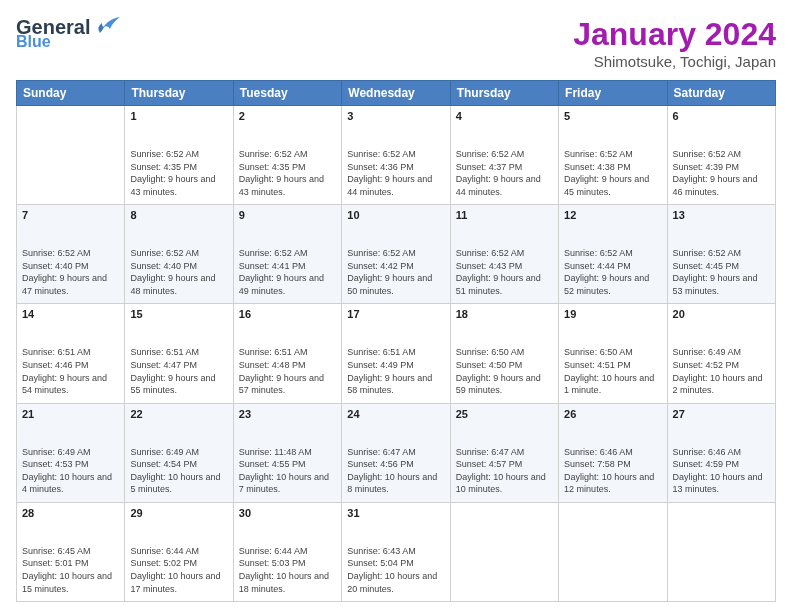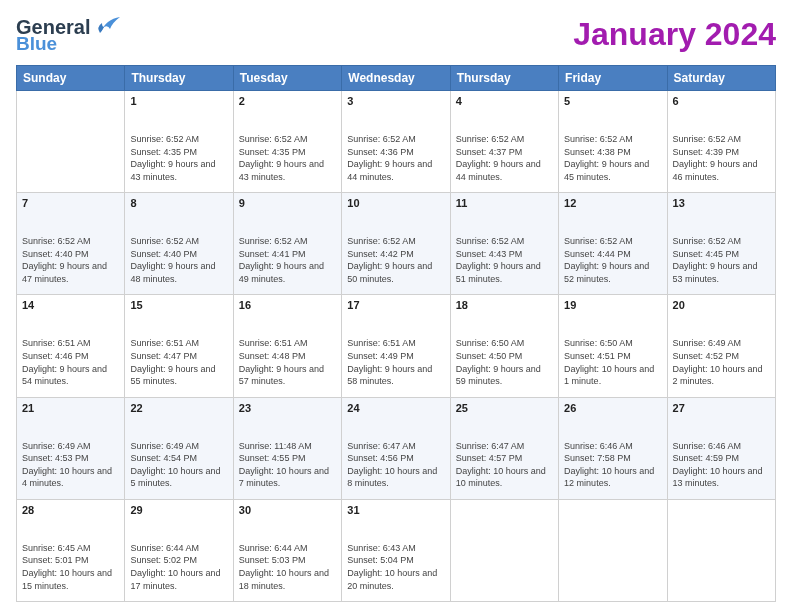--- a/index.html
+++ b/index.html
@@ -95,25 +95,26 @@
   <div class="header">
     <div class="logo">
       <div>
         <div style="display:flex;align-items:center;">
           <span style="font-size:20px;font-weight:bold;color:#2c3e50;">General</span>
           <svg width="32" height="22" viewBox="0 0 32 22" style="margin-left:2px;margin-top:-4px;">
             <path d="M8,18 Q14,4 28,2 Q20,8 18,14 Q16,10 12,12 Z" fill="#4a90d9"></path>
             <path d="M8,18 Q4,12 10,8 Q10,12 12,12 Q10,16 8,18Z" fill="#3a7abf"></path>
           </svg>
         </div>
-        <span style="font-size:19px;font-weight:bold;color:#4a90d9;display:block;margin-top:-6px;">Blue</span>
+        <span style="font-size:16px;font-weight:bold;color:#4a90d9;display:block;margin-top:-6px;">Blue</span>
       </div>
     </div>
     <div class="title-block">
       <div class="month-title">January 2024</div>
+      <div class="location">Shimotsuke, Tochigi, Japan</div>
     </div>
   </div>
 
   <table class="calendar-table">
     <thead>
       <tr>
         <th>Sunday</th>
         <th>Thursday</th>
         <th>Tuesday</th>
         <th>Wednesday</th>

